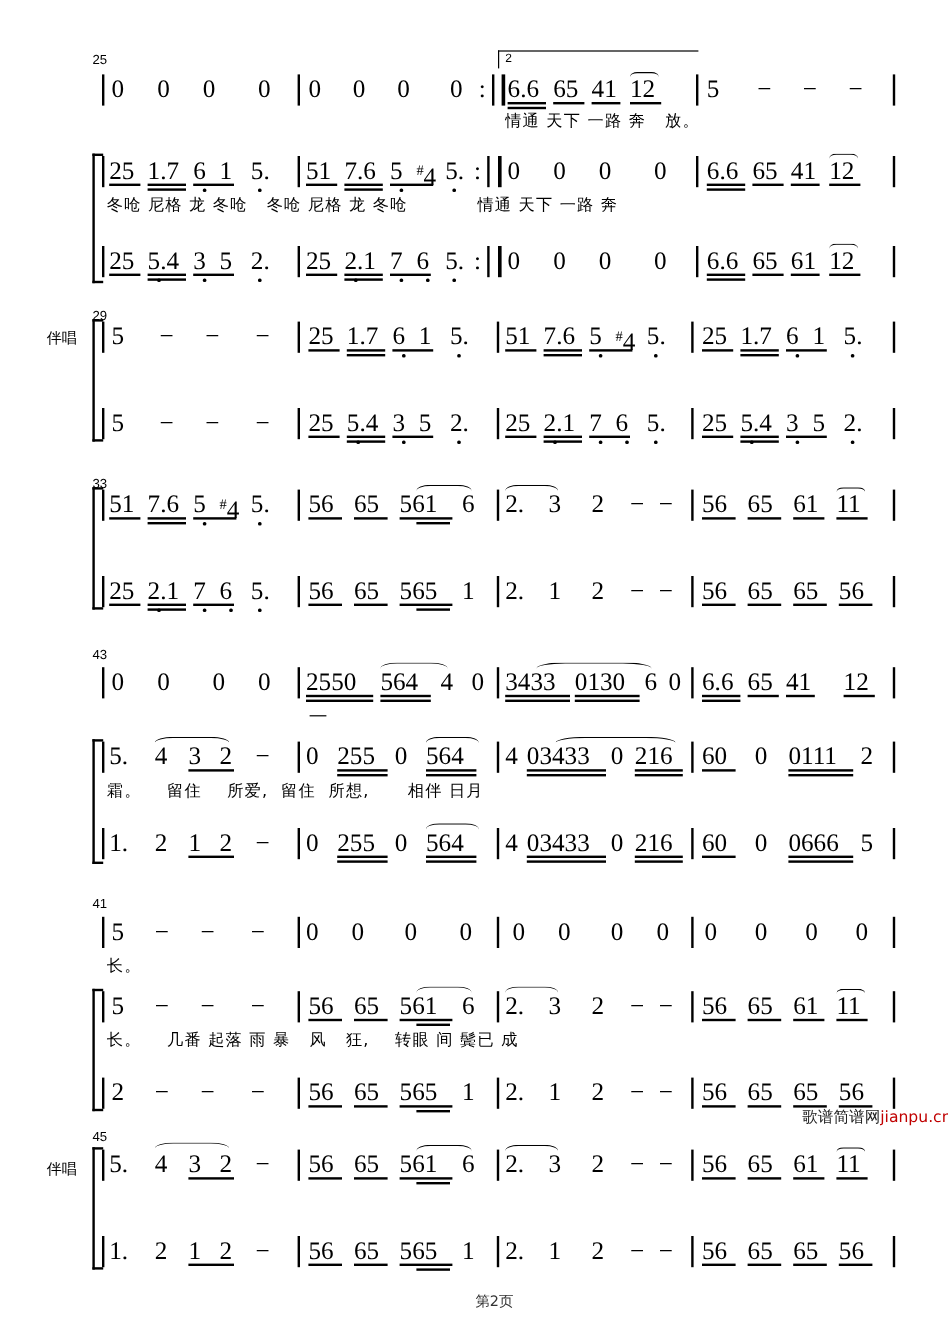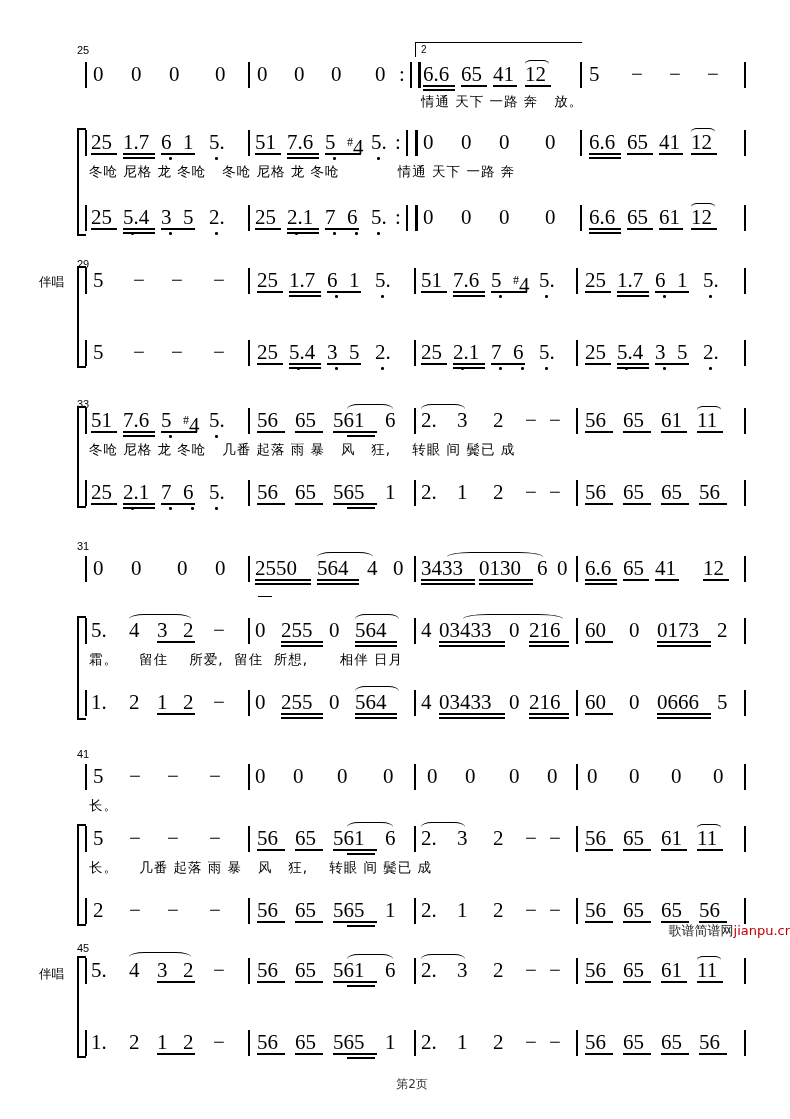--- a/index.html
+++ b/index.html
@@ -329,21 +329,20 @@
   <div class="n" style="left:568px;top:410px;">56</div>
   <div class="beam1" style="left:568px;top:431px;width:28px;"></div>
   <div class="n" style="left:606px;top:410px;">65</div>
   <div class="beam1" style="left:606px;top:431px;width:28px;"></div>
   <div class="n" style="left:644px;top:410px;">61</div>
   <div class="beam1" style="left:644px;top:431px;width:26px;"></div>
   <div class="n" style="left:680px;top:410px;">11</div>
   <div class="beam1" style="left:680px;top:431px;width:26px;"></div>
   <div class="tie" style="left:680px;top:406px;width:24px;"></div>
 
-  <div class="lyrics lyr" style="left:72px;top:442px;letter-spacing:1px;">冬呛 尼格 龙 冬呛   几番 起落 雨 暴   风   狂,    转眼 间 鬓已 成</div>
 
   <div class="n" style="left:74px;top:482px;">25</div>
   <div class="beam1" style="left:74px;top:503px;width:26px;"></div>
   <div class="n" style="left:106px;top:482px;">2.1</div>
   <div class="beam1" style="left:106px;top:503px;width:32px;"></div>
   <div class="beam2" style="left:106px;top:507px;width:32px;"></div>
   <div class="n" style="left:144px;top:482px;">7</div>
   <div class="n" style="left:166px;top:482px;">6</div>
   <div class="beam1" style="left:144px;top:503px;width:34px;"></div>
   <div class="n" style="left:192px;top:482px;">5.</div>
@@ -369,21 +368,21 @@
 
   <div class="n" style="left:568px;top:482px;">56</div>
   <div class="beam1" style="left:568px;top:503px;width:28px;"></div>
   <div class="n" style="left:606px;top:482px;">65</div>
   <div class="beam1" style="left:606px;top:503px;width:28px;"></div>
   <div class="n" style="left:644px;top:482px;">65</div>
   <div class="beam1" style="left:644px;top:503px;width:28px;"></div>
   <div class="n" style="left:682px;top:482px;">56</div>
   <div class="beam1" style="left:682px;top:503px;width:28px;"></div>
 
-  <div class="measure-no" style="left:60px;top:540px;">31</div>
+  <div class="measure-no" style="left:60px;top:540px;">43</div>
 
   <div class="barline" style="left:68px;top:556px;height:26px;"></div>
   <div class="barline" style="left:231px;top:556px;height:26px;"></div>
   <div class="barline" style="left:397px;top:556px;height:26px;"></div>
   <div class="barline" style="left:559px;top:556px;height:26px;"></div>
   <div class="barline" style="left:727px;top:556px;height:26px;"></div>
 
   <div class="n" style="left:76px;top:558px;">0</div>
   <div class="n" style="left:114px;top:558px;">0</div>
   <div class="n" style="left:160px;top:558px;">0</div>
@@ -457,21 +456,21 @@
   <div class="beam2" style="left:422px;top:645px;width:66px;"></div>
   <div class="n" style="left:492px;top:620px;">0</div>
   <div class="n" style="left:512px;top:620px;">216</div>
   <div class="beam1" style="left:512px;top:641px;width:40px;"></div>
   <div class="beam2" style="left:512px;top:645px;width:40px;"></div>
   <div class="slur" style="left:446px;top:614px;width:100px;"></div>
 
   <div class="n" style="left:568px;top:620px;">60</div>
   <div class="beam1" style="left:568px;top:641px;width:28px;"></div>
   <div class="n" style="left:612px;top:620px;">0</div>
-  <div class="n" style="left:640px;top:620px;">0173</div>
+  <div class="n" style="left:640px;top:620px;">0111</div>
   <div class="beam1" style="left:640px;top:641px;width:54px;"></div>
   <div class="beam2" style="left:640px;top:645px;width:54px;"></div>
   <div class="n" style="left:700px;top:620px;">2</div>
 
   <div class="lyrics lyr" style="left:72px;top:652px;letter-spacing:1px;">霜。    留住    所爱,  留住  所想,      相伴 日月</div>
 
   <div class="n" style="left:74px;top:692px;">1.</div>
   <div class="n" style="left:112px;top:692px;">2</div>
   <div class="n" style="left:140px;top:692px;">1</div>
   <div class="n" style="left:166px;top:692px;">2</div>

